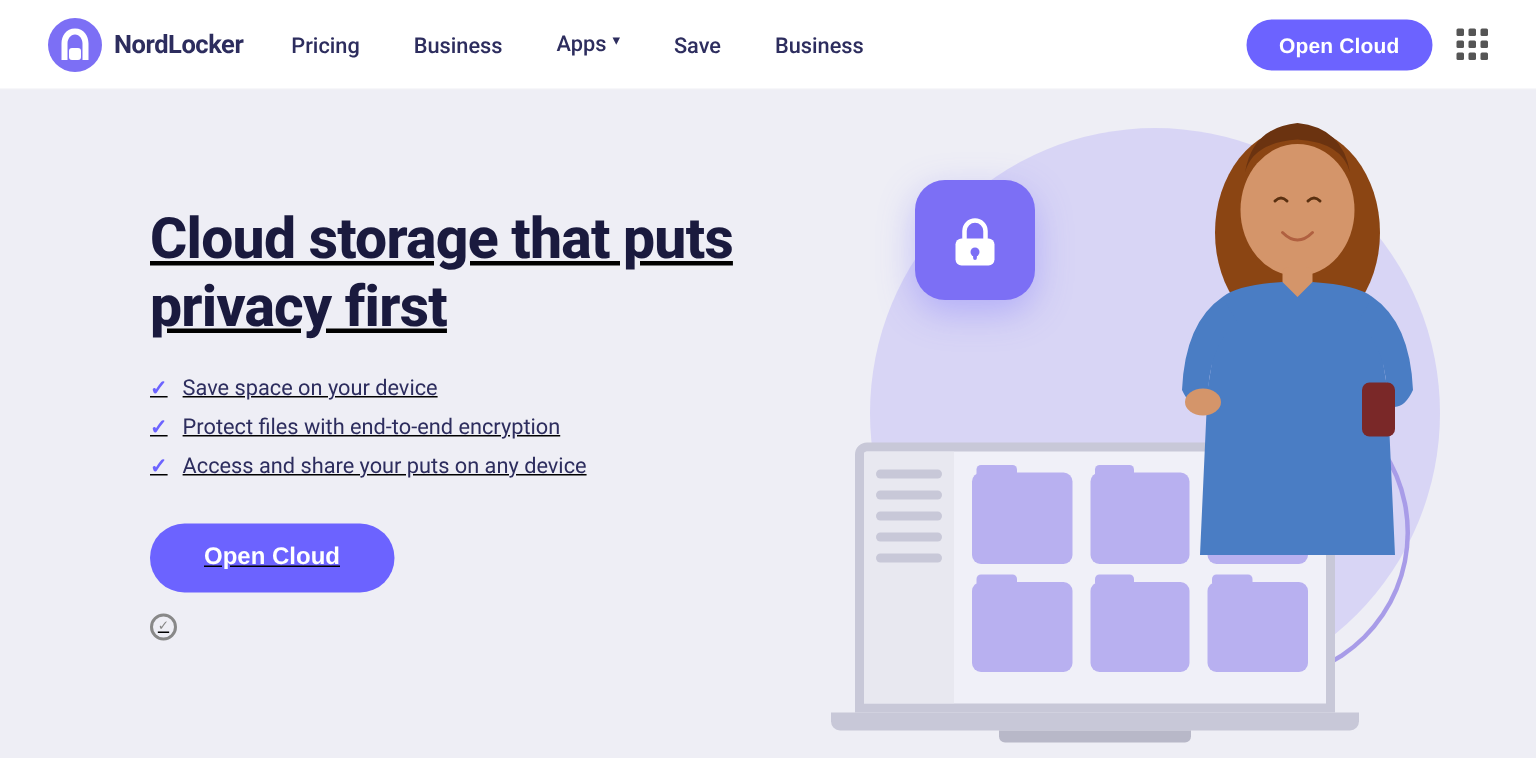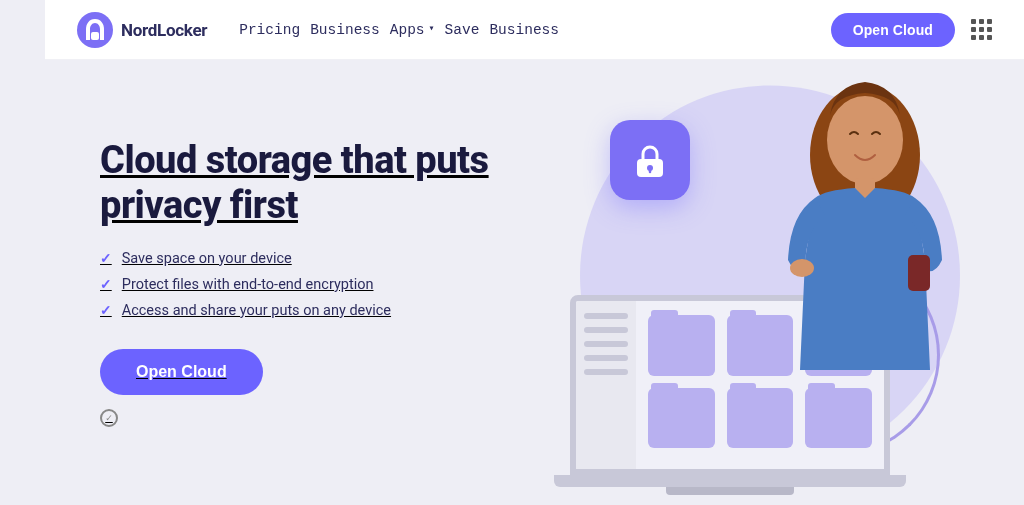--- a/index.html
+++ b/index.html
@@ -13,21 +13,20 @@
 
     
     nav {
       display: flex;
       align-items: center;
       justify-content: space-between;
       padding: 0 32px;
       height: 60px;
       background: #fff;
       border-bottom: 1px solid #f0f0f5;
-      margin-left: 45px;
     }
     .nav-left {
       display: flex;
       align-items: center;
       gap: 32px;
     }
     .logo-wrap {
       display: flex;
       align-items: center;
       gap: 8px;
@@ -38,23 +37,22 @@
     }
     .logo-text {
       font-size: 17px;
       font-weight: 700;
       color: #2d2d5e;
       letter-spacing: -0.3px;
     }
     .nav-links {
       display: flex;
       align-items: center;
-      gap: 10px;
+      gap: 36px;
       list-style: none;
-      font-family: Liberation Mono, monospace;
     }
     .nav-links li a {
       text-decoration: none;
       color: #2d2d5e;
       font-size: 14.5px;
       font-weight: 500;
     }
     .apps-link {
       display: flex;
       align-items: flex-start;

